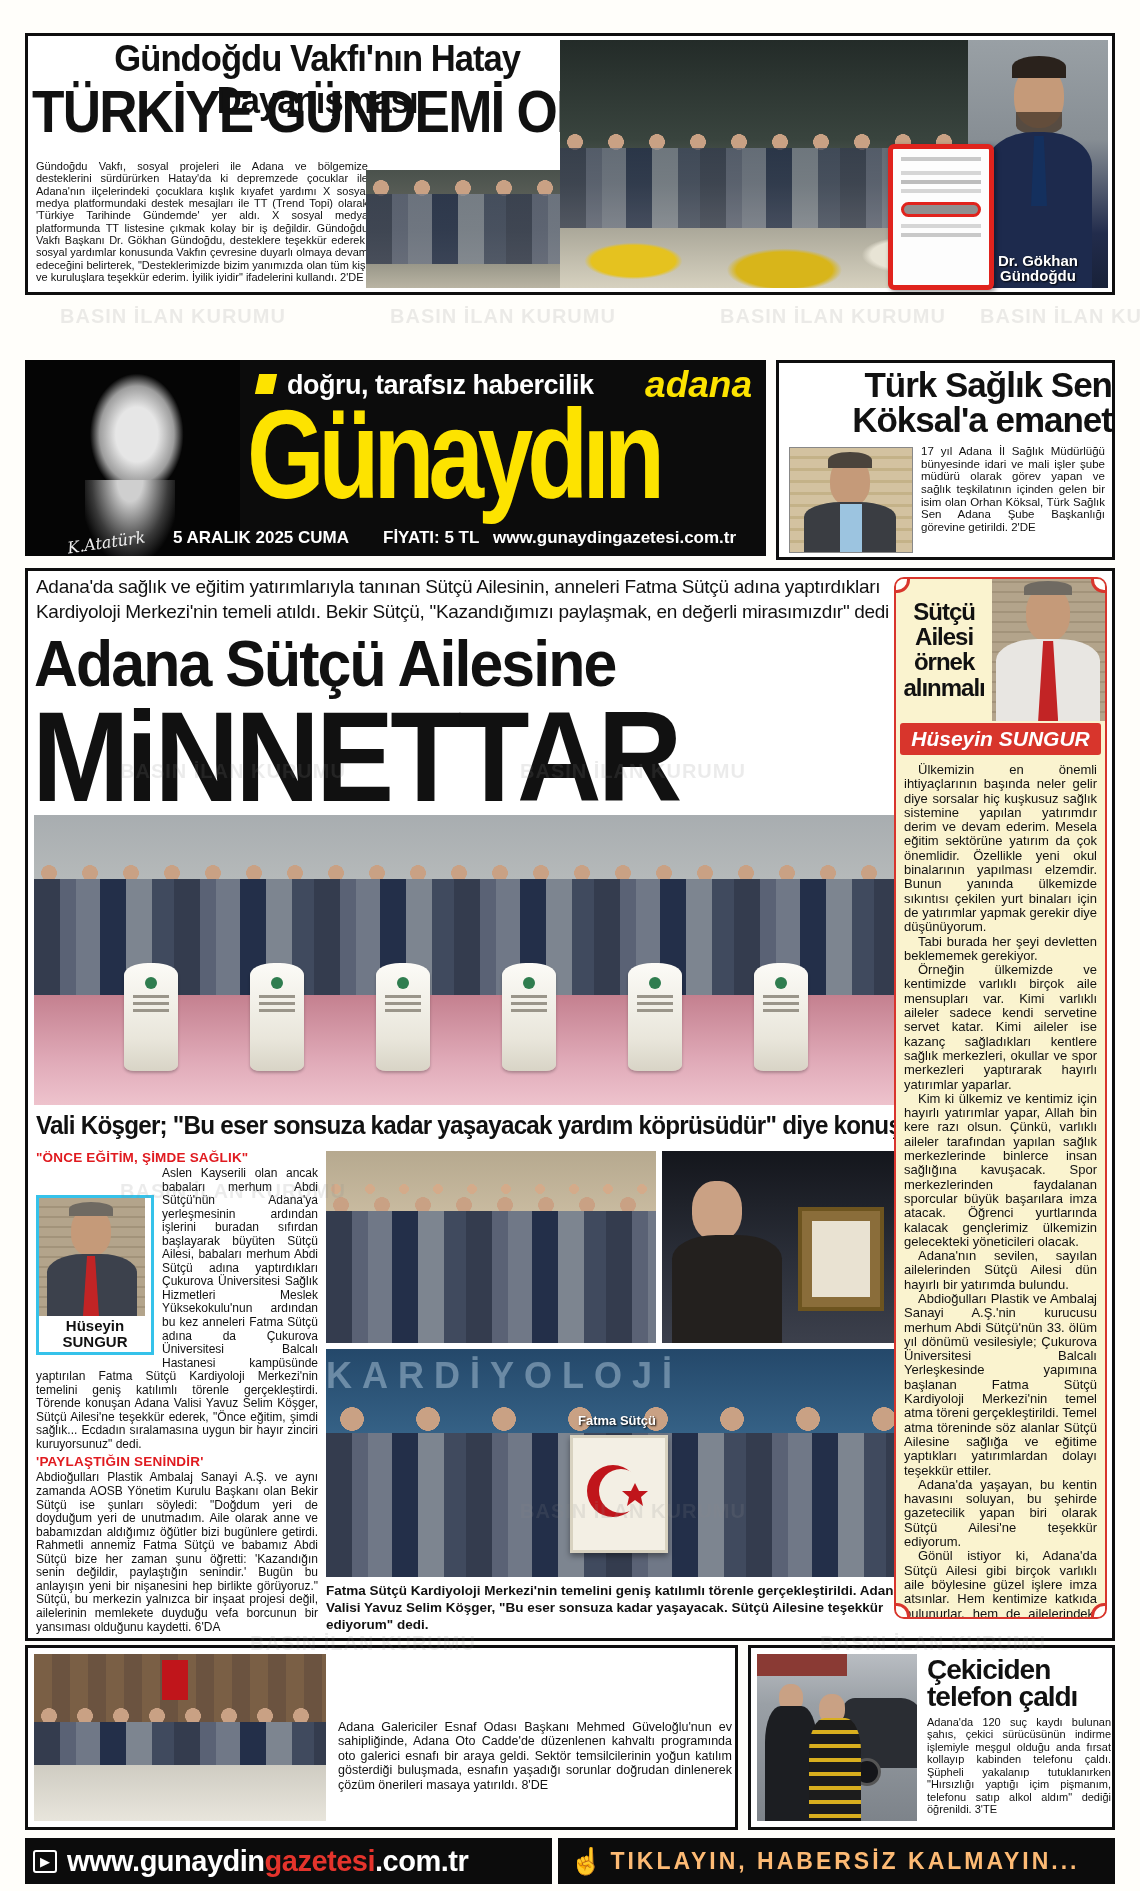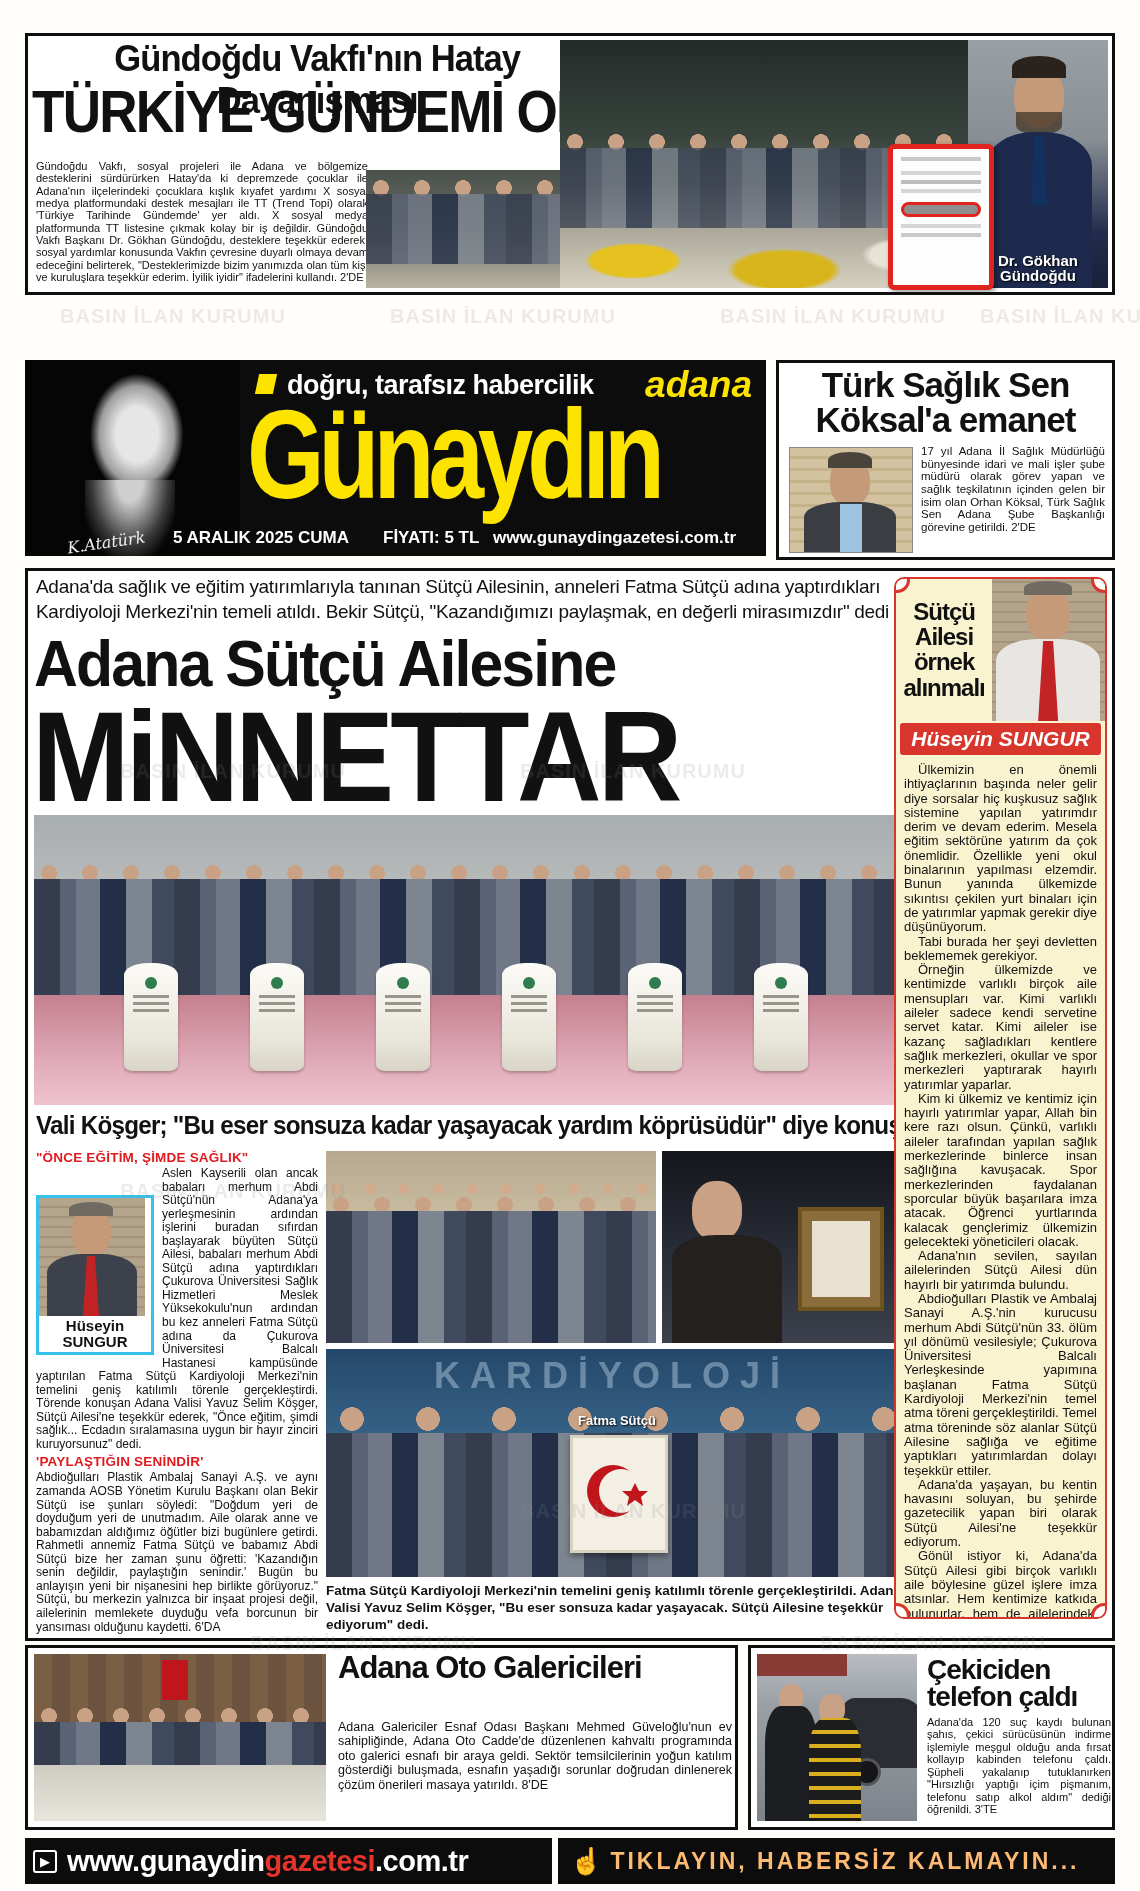--- a/index.html
+++ b/index.html
@@ -90,21 +90,21 @@
     <div class="abs" style="left:262px;top:10px;color:#fff;font-size:27px;font-weight:bold;letter-spacing:-.5px">doğru, tarafsız habercilik</div>
     <div class="abs" style="right:14px;top:4px;color:#fde300;font-size:37px;font-weight:bold;font-style:italic">adana</div>
     <div class="abs" style="left:222px;top:22px;color:#fde300;font-size:116px;font-weight:bold;letter-spacing:-7px;white-space:nowrap;transform:scaleX(.86) scaleY(1.08);transform-origin:left top">Günaydın</div>
     <div class="abs" style="left:42px;bottom:4px;color:#eee;font-size:16px;font-style:italic;font-family:'DejaVu Serif',serif;transform:rotate(-8deg)">K.Atatürk</div>
     <div class="abs" style="left:148px;bottom:8px;color:#fff;font-size:17px;font-weight:bold">5 ARALIK 2025 CUMA</div>
     <div class="abs" style="left:358px;bottom:8px;color:#fff;font-size:17px;font-weight:bold">FİYATI: 5 TL</div>
     <div class="abs" style="left:468px;bottom:8px;color:#fff;font-size:17px;font-weight:bold">www.gunaydingazetesi.com.tr</div>
   </div>
 
   <div class="box" style="left:776px;top:360px;width:339px;height:200px">
-    <div style="text-align:center;font-weight:bold;font-size:35px;line-height:1.0;letter-spacing:-1px;margin-top:4px">
+    <div style="text-align:right;font-weight:bold;font-size:35px;line-height:1.0;letter-spacing:-1px;margin-top:4px">
       <div>Türk Sağlık Sen</div>
       <div>Köksal'a emanet</div>
     </div>
     <div class="photo" style="left:10px;top:84px;width:122px;height:104px;border:1px solid #888;background:repeating-linear-gradient(0deg,#d3c2a0 0 9px,#c4b288 9px 12px)">
       <div class="layer" style="left:40px;top:10px;width:40px;height:48px;border-radius:45%;background:#c59a79"></div>
       <div class="layer" style="left:38px;top:4px;width:44px;height:16px;border-radius:50% 50% 0 0;background:#4b443c"></div>
       <div class="layer" style="left:14px;top:54px;width:92px;height:50px;border-radius:40% 40% 0 0/30% 30% 0 0;background:#3a3d42"></div>
       <div class="layer" style="left:50px;top:56px;width:22px;height:48px;background:#9cc4e0"></div>
     </div>
     <div class="j abs" style="left:142px;top:82px;width:184px;height:110px;font-size:11.5px;line-height:1.1;overflow:hidden">17 yıl Adana İl Sağlık Müdürlüğü bünyesinde idari ve mali işler şube müdürü olarak görev yapan ve sağlık teşkilatının içinden gelen bir isim olan Orhan Köksal, Türk Sağlık Sen Adana Şube Başkanlığı görevine getirildi. 2'DE</div>
@@ -190,21 +190,21 @@
       <div class="suits" style="top:60px;height:132px"></div>
     </div>
     <div class="photo" style="left:634px;top:580px;width:236px;height:192px;background:linear-gradient(180deg,#14161c 0%,#2a2e38 55%,#3c404c 100%)">
       <div class="layer" style="left:30px;top:30px;width:50px;height:60px;border-radius:45%;background:#caa184"></div>
       <div class="layer" style="left:10px;top:84px;width:110px;height:108px;border-radius:40% 40% 0 0/22% 22% 0 0;background:#23201e"></div>
       <div class="layer" style="left:136px;top:56px;width:78px;height:96px;background:#8a6d3a;border:4px solid #6d541f">
         <div style="position:absolute;inset:10px;background:#e9e2d2"></div>
       </div>
     </div>
     <div class="photo" style="left:298px;top:778px;width:572px;height:228px;background:linear-gradient(180deg,#24486a 0%,#39678c 45%,#4a79a0 100%)">
-      <div class="layer" style="left:0;right:0;top:6px;text-align:center;color:#cfe3f2;opacity:.4;font-weight:bold;font-size:36px;letter-spacing:10px;white-space:nowrap">KARDİYOLOJİ</div>
+      <div class="layer" style="left:0;right:0;top:6px;color:#cfe3f2;opacity:.4;font-weight:bold;font-size:36px;letter-spacing:10px;white-space:nowrap">KARDİYOLOJİ</div>
       <div class="heads" style="top:56px;background-size:76px 30px;background-image:radial-gradient(circle 12px at 26px 14px,#c9a184 97%,rgba(0,0,0,0))"></div>
       <div class="suits" style="top:84px;height:144px"></div>
       <div class="abs" style="left:236px;top:64px;width:110px;text-align:center;color:#fff;font-weight:bold;font-size:13px;text-shadow:1px 1px 2px #000">Fatma Sütçü</div>
       <div class="layer" style="left:244px;top:86px;width:92px;height:112px;background:#f3efe4;border:3px solid #d8d2c0;box-shadow:0 3px 6px rgba(0,0,0,.4)">
         <svg width="86" height="106" viewBox="0 0 86 106">
           <circle cx="40" cy="53" r="26" fill="#c0151b"></circle>
           <circle cx="48" cy="53" r="22" fill="#f3efe4"></circle>
           <polygon points="62,45 66,53 75,53 68,59 70,68 62,62 54,68 56,59 49,53 58,53" fill="#c0151b"></polygon>
         </svg>
       </div>
@@ -243,21 +243,20 @@
 
   <div class="box" style="left:25px;top:1645px;width:713px;height:185px">
     <div class="photo" style="left:6px;top:6px;width:292px;height:167px">
       <div class="layer" style="inset:0;background:repeating-linear-gradient(90deg,#7a5f45 0 18px,#6b5340 18px 36px)"></div>
       <div class="layer" style="left:128px;top:6px;width:26px;height:40px;background:#c0151b"></div>
       <div class="heads" style="top:52px;background-size:36px 24px"></div>
       <div class="suits" style="top:68px;height:46px"></div>
       <div class="layer" style="left:0;right:0;bottom:0;height:56px;background:linear-gradient(180deg,#cfccc2,#e8e5dc)"></div>
     </div>
     <div class="abs" style="left:310px;top:4px;width:394px;font-size:31px;font-weight:bold;line-height:1.02;letter-spacing:-1px">
-      <div>Adana Oto Galericileri</div>
     </div>
     <div class="j abs" style="left:310px;top:72px;width:394px;height:104px;font-size:12.5px;line-height:1.15;overflow:hidden">Adana Galericiler Esnaf Odası Başkanı Mehmed Güveloğlu'nun ev sahipliğinde, Adana Oto Cadde'de düzenlenen kahvaltı programında oto galerici esnafı bir araya geldi. Sektör temsilcilerinin yoğun katılım gösterdiği buluşmada, esnafın yaşadığı sorunlar doğrudan dinlenerek çözüm önerileri masaya yatırıldı. 8'DE</div>
   </div>
 
   <div class="box" style="left:748px;top:1645px;width:367px;height:185px">
     <div class="photo" style="left:6px;top:6px;width:160px;height:167px">
       <div class="layer" style="inset:0;background:linear-gradient(180deg,#b9bdc2 0%,#9aa0a6 30%,#7d838a 100%)"></div>
       <div class="layer" style="left:0;top:0;width:90px;height:22px;background:#8a3a34"></div>
       <div class="layer" style="left:86px;top:44px;width:80px;height:70px;border-radius:12px 22px 4px 4px;background:#2a2d33"></div>
       <div class="layer" style="left:96px;top:104px;width:22px;height:22px;border-radius:50%;background:#15161a;border:3px solid #555"></div>

